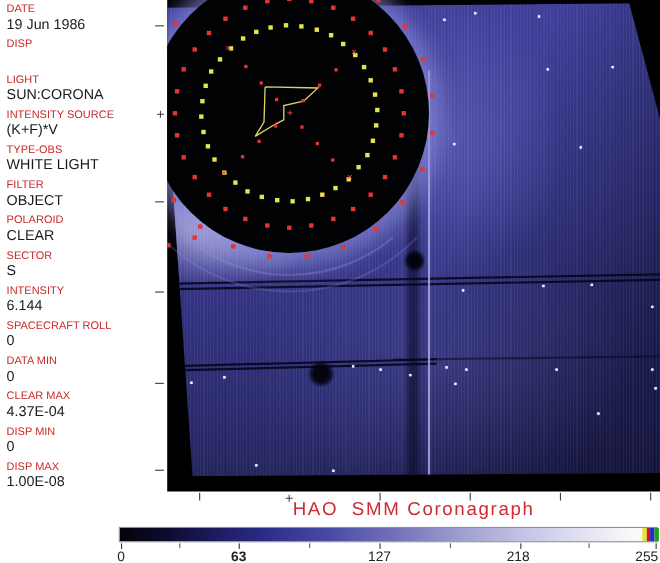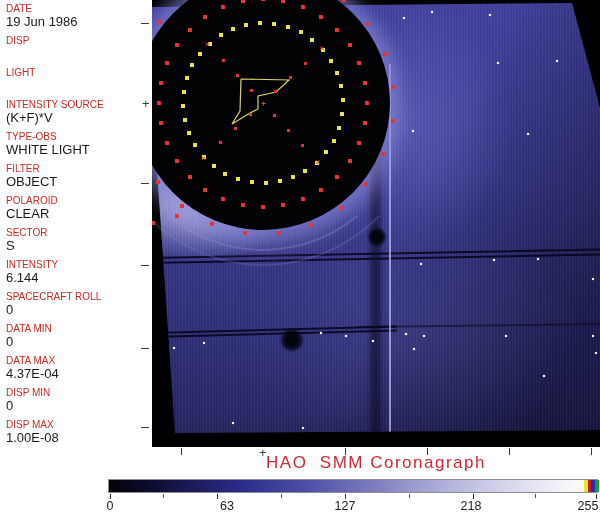--- a/index.html
+++ b/index.html
@@ -75,20 +75,21 @@
   <aside class="sidebar" id="sidebar">
       <div class="field" style="">
         <div class="lbl" style="">DATE</div>
         <div class="val" style="">19 Jun 1986</div>
       </div>
       <div class="field" style="">
         <div class="lbl" style="">DISP</div>
       </div>
       <div class="field" style="">
         <div class="lbl" style="">LIGHT</div>
+        <div class="val" style="">SUN:CORONA</div>
       </div>
       <div class="field" style="">
         <div class="lbl" style="">INTENSITY SOURCE</div>
         <div class="val" style="">(K+F)*V</div>
       </div>
       <div class="field" style="">
         <div class="lbl" style="">TYPE-OBS</div>
         <div class="val" style="">WHITE LIGHT</div>
       </div>
       <div class="field" style="">
@@ -109,21 +110,21 @@
       </div>
       <div class="field" style="">
         <div class="lbl" style="">SPACECRAFT ROLL</div>
         <div class="val" style="">0</div>
       </div>
       <div class="field" style="">
         <div class="lbl" style="">DATA MIN</div>
         <div class="val" style="">0</div>
       </div>
       <div class="field" style="">
-        <div class="lbl" style="">DATA MAX</div>
+        <div class="lbl" style="">CLEAR MAX</div>
         <div class="val" style="">4.37E-04</div>
       </div>
       <div class="field" style="">
         <div class="lbl" style="">DISP MIN</div>
         <div class="val" style="">0</div>
       </div>
       <div class="field" style="">
         <div class="lbl" style="">DISP MAX</div>
         <div class="val" style="">1.00E-08</div>
       </div>
@@ -319,20 +320,20 @@
         <div class="cbtick" style="left:345px;"></div>
         <div class="cbtick" style="left:473px;"></div>
         <div class="cbtick" style="left:596px;"></div>
         <div class="cbtick minor" style="left:163px;"></div>
         <div class="cbtick minor" style="left:281px;"></div>
         <div class="cbtick minor" style="left:409px;"></div>
         <div class="cbtick minor" style="left:535px;"></div>
       </div>
     <div id="cb-labels">
         <div class="cblabel" style="left:110px;">0</div>
-        <div class="cblabel" style="left:227px;">63</div>
+        <div class="cblabel" style="left:217px;font-weight:bold;">63</div>
         <div class="cblabel" style="left:345px;">127</div>
         <div class="cblabel" style="left:471px;">218</div>
         <div class="cblabel" style="left:588px;">255</div>
       </div>
   </footer>
 
 </div>
 
 </body></html>

